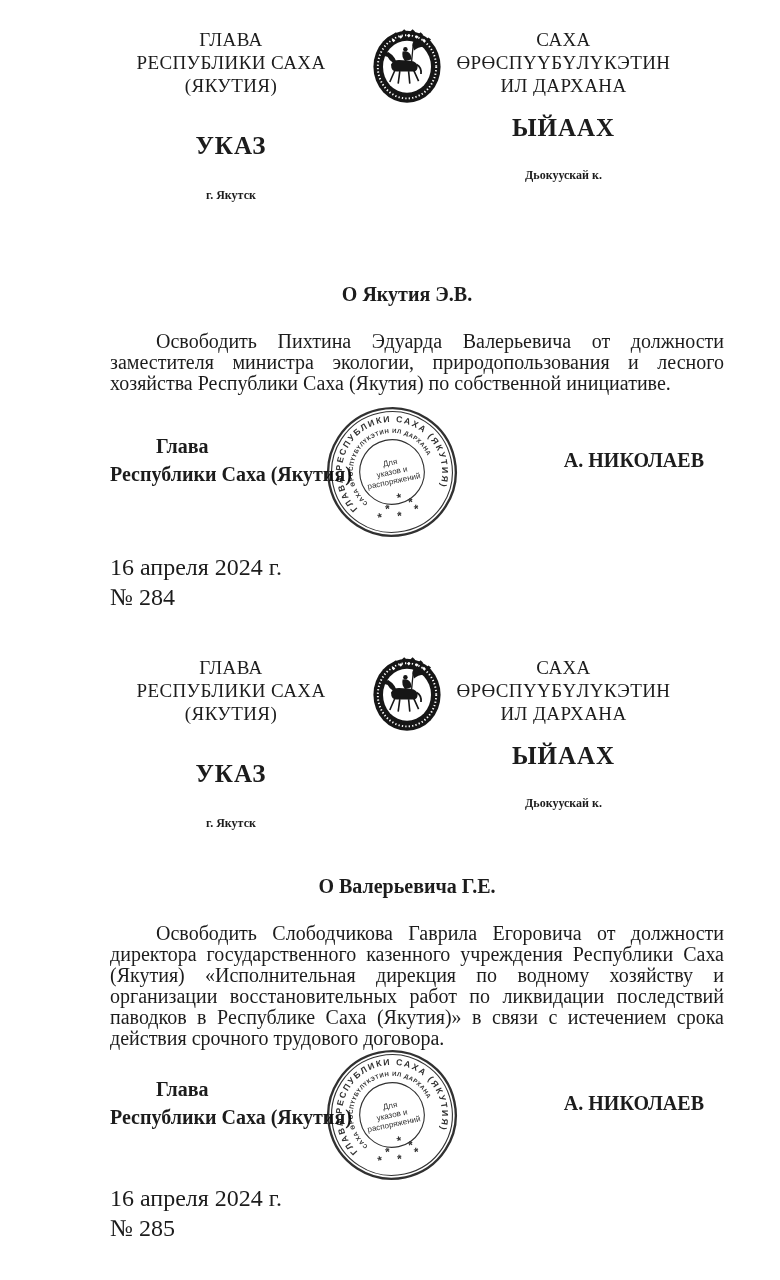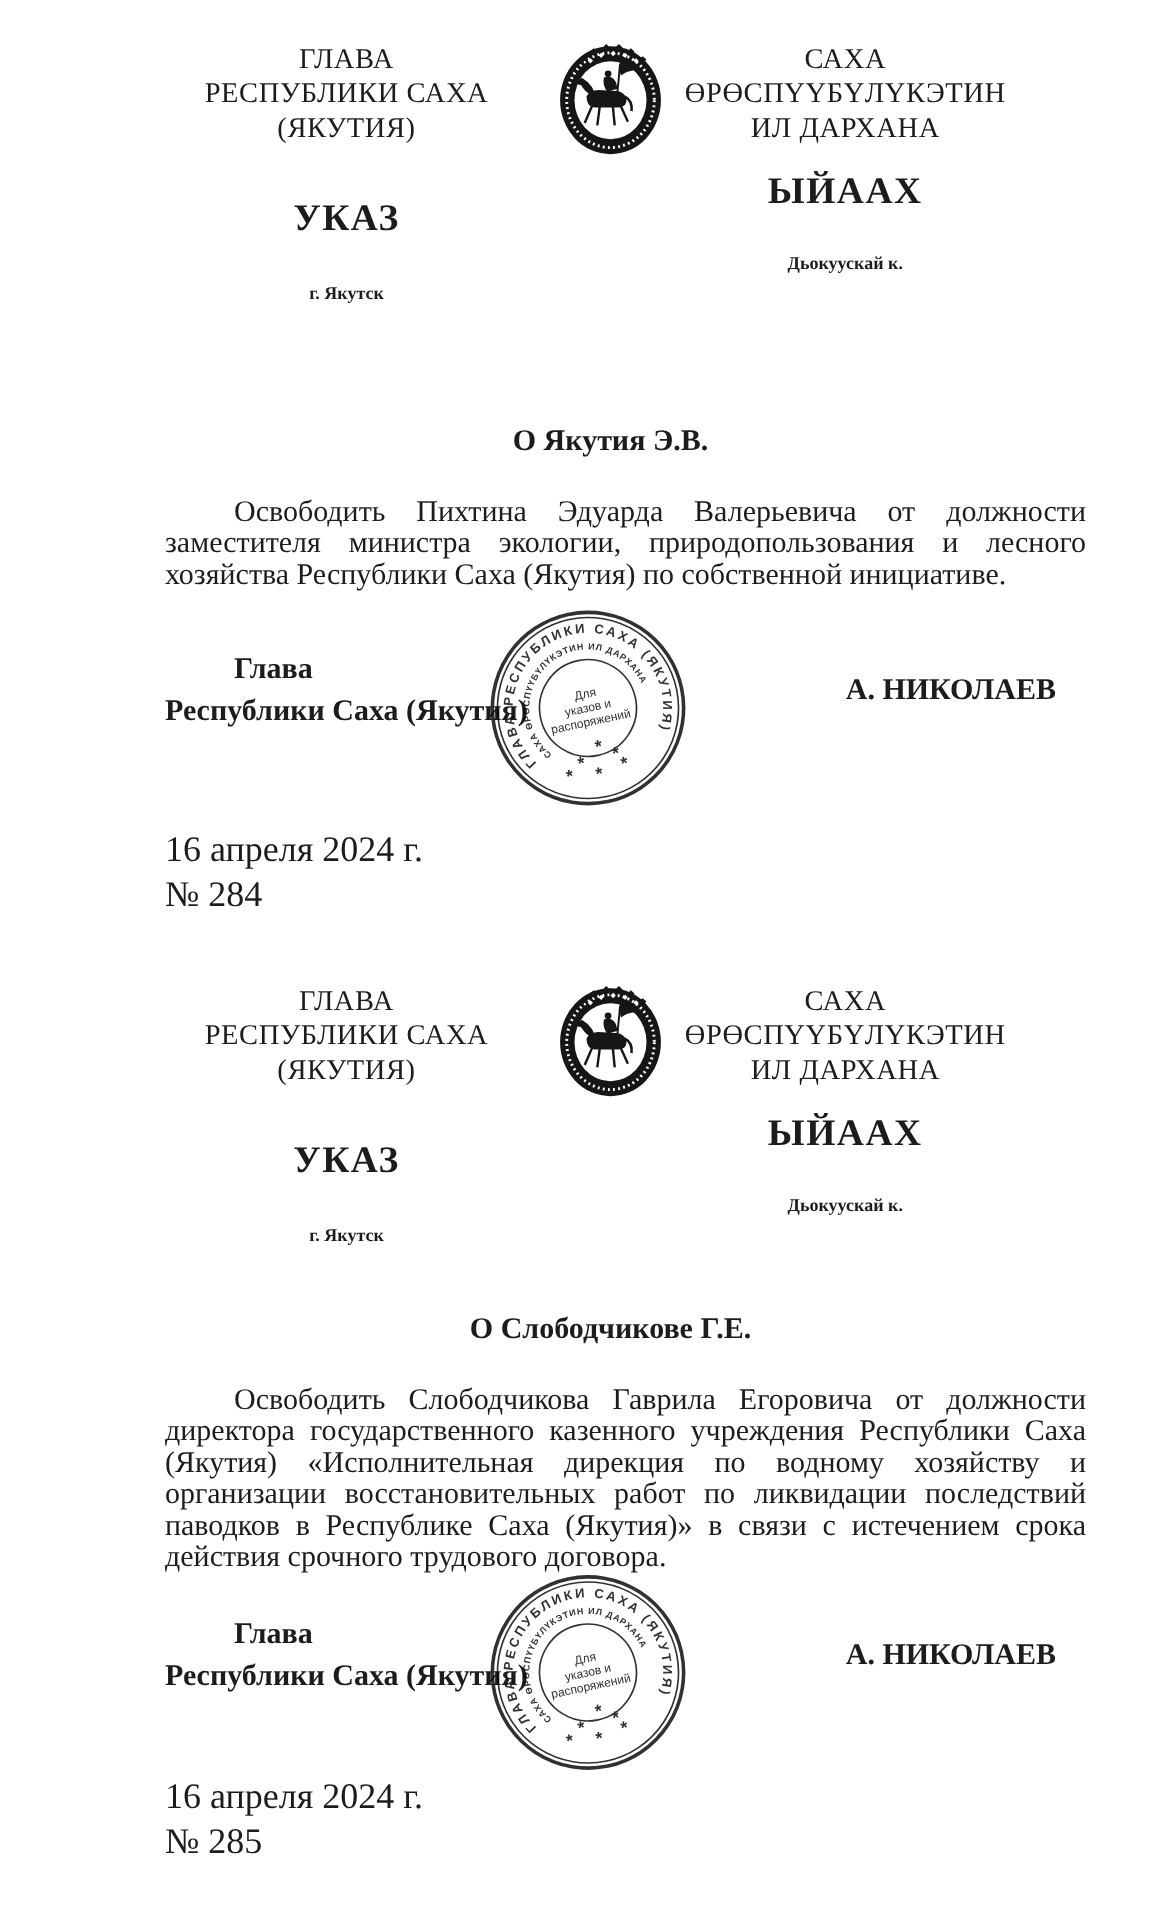--- a/index.html
+++ b/index.html
@@ -217,21 +217,21 @@
       <div class="hdr-col">
         <div class="org">
           <div>САХА ӨРӨСПҮҮБҮЛҮКЭТИН</div>
           <div>ИЛ ДАРХАНА</div>
         </div>
         <div class="doctype sakha">ЫЙААХ</div>
         <div class="place sakha">Дьокуускай к.</div>
       </div>
     </div>
 
-    <h1 class="title">О Слободчикове Г.Е.</h1>
+    <h1 class="title">О Валерьевича Г.Е.</h1>
     <p class="body-text">Освободить Слободчикова Гаврила Егоровича от должности директора государственного казенного учреждения Республики Саха (Якутия) «Исполнительная дирекция по водному хозяйству и организации восстановительных работ по ликвидации последствий паводков в Республике Саха (Якутия)» в связи с истечением срока действия срочного трудового договора.</p>
 
     <div class="sig-row">
       <div class="sig-post">
         <div class="indent">Глава</div>
         <div>Республики Саха (Якутия)</div>
       </div>
       <div class="sig-name">А. НИКОЛАЕВ</div>
 
       <svg class="stamp" viewBox="0 0 160 160" aria-hidden="true">

